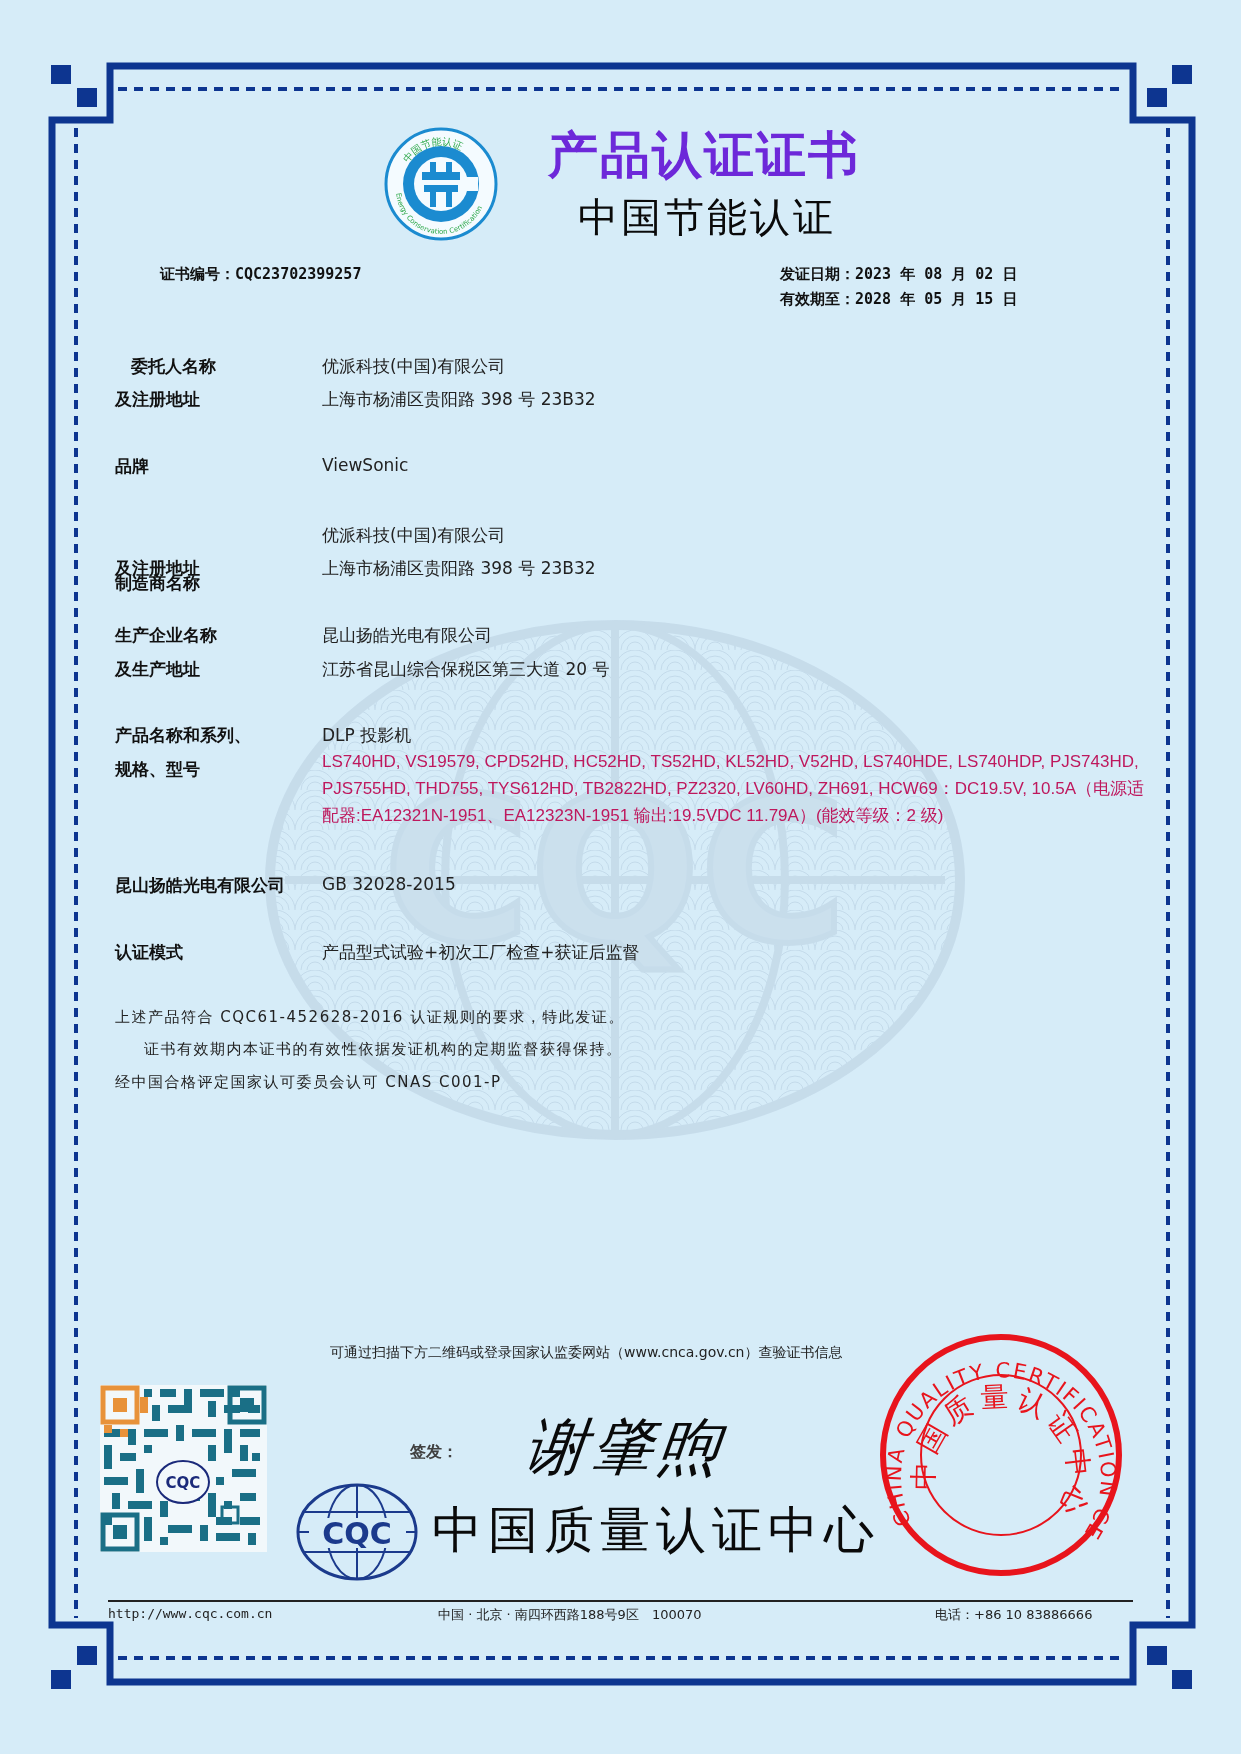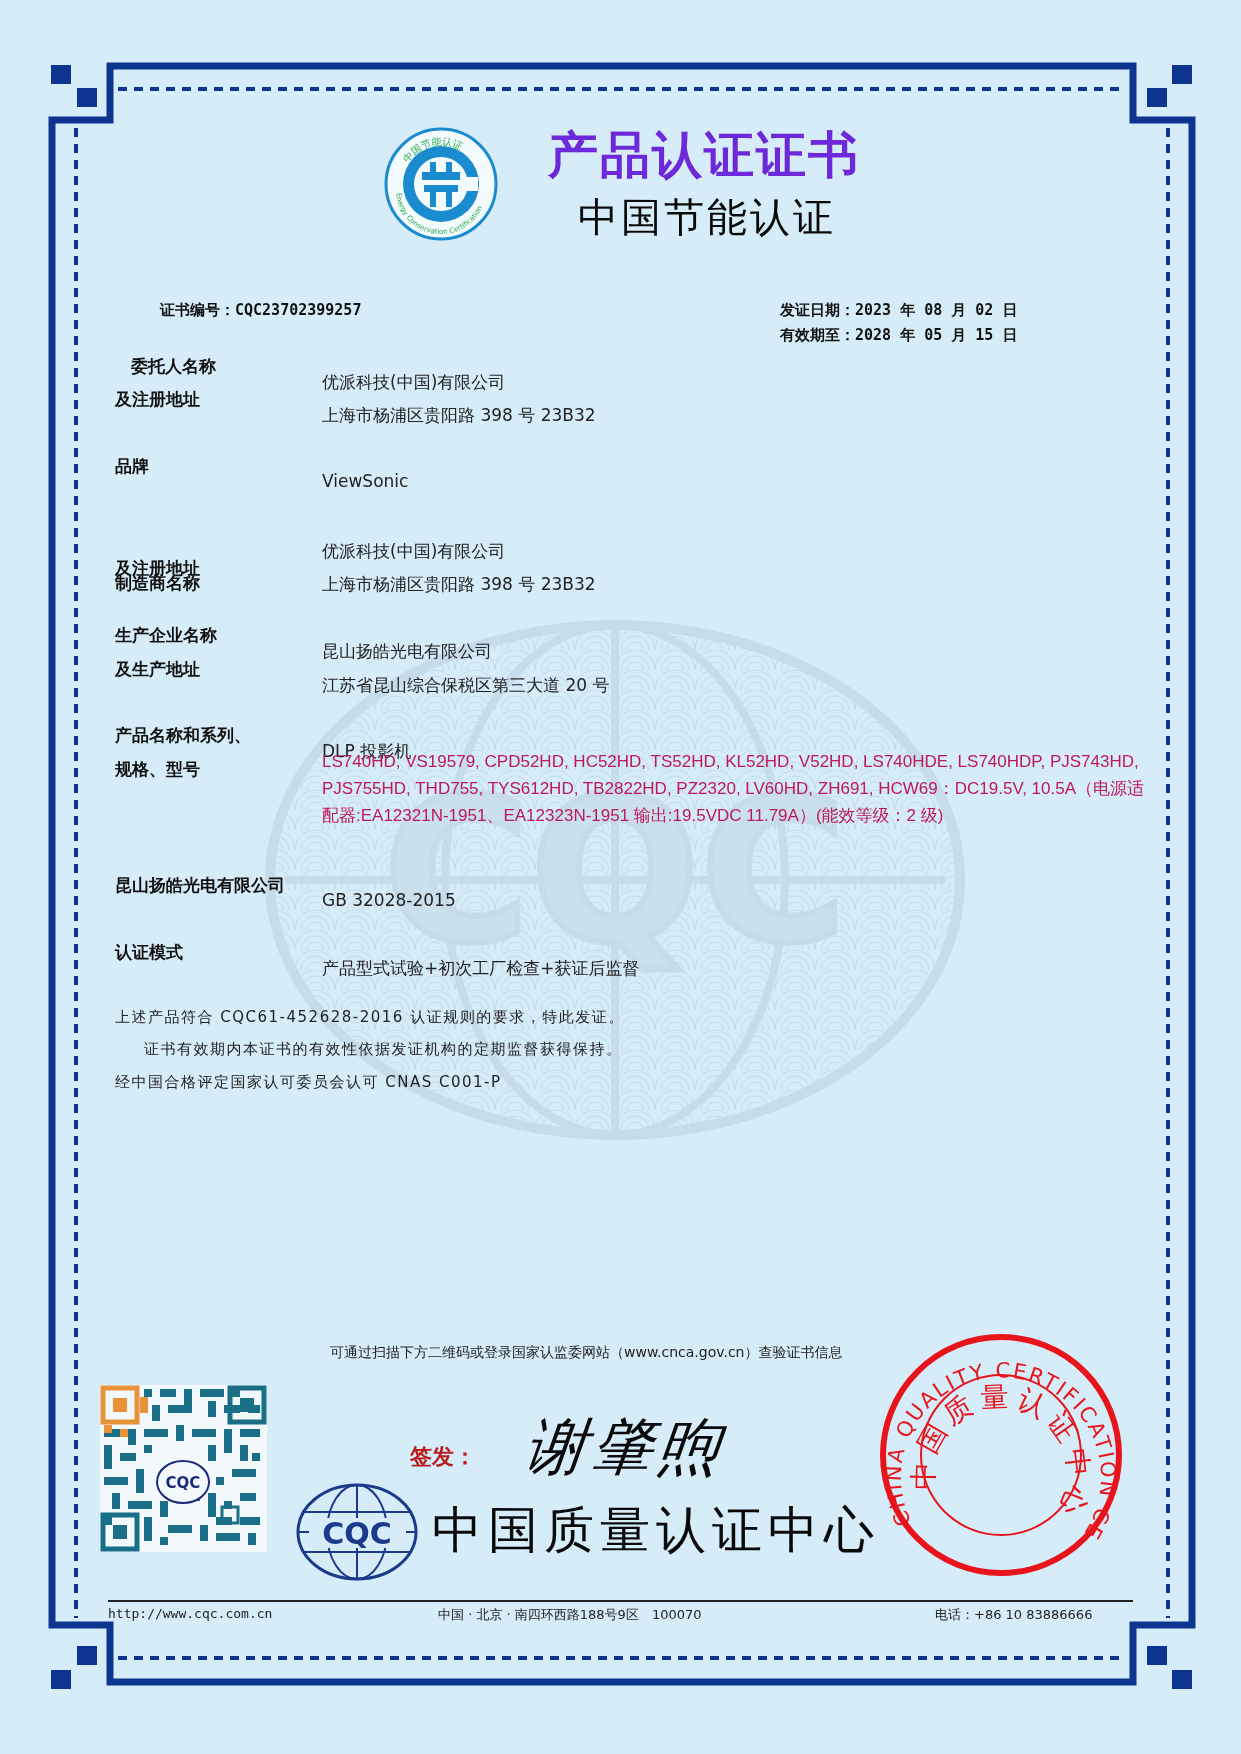--- a/index.html
+++ b/index.html
@@ -25,46 +25,46 @@
     font-size: 50px; font-weight: bold; letter-spacing: 2px; color: #6d28d9;
     font-family: "DejaVu Sans", sans-serif;
   }
   .title-sub {
     position: absolute; left: 578px; top: 190px;
     font-size: 40px; letter-spacing: 3px; color: #0a0a0a;
     font-family: "DejaVu Sans", sans-serif;
   }
   .hdr-small {
     position: absolute; font-size: 15px; font-weight: bold;
-    font-family: "DejaVu Sans Mono", monospace; color: #111; margin-top: 36px;
+    font-family: "DejaVu Sans Mono", monospace; color: #111;
   }
 
   .field-label {
     position: absolute; left: 115px; font-size: 17px; font-weight: bold; color: #111;
     font-family: "DejaVu Sans", sans-serif;
   }
   .field-value {
     position: absolute; left: 322px; font-size: 17px; color: #222;
-    font-family: "DejaVu Sans", sans-serif; white-space: nowrap; margin-top: 16px;
+    font-family: "DejaVu Sans", sans-serif; white-space: nowrap;
   }
   .models {
     position: absolute; left: 322px; top: 748px; width: 825px;
     font-size: 17px; line-height: 27px; color: #be185d;
     font-family: "Liberation Sans", sans-serif;
   }
   .stmt {
     position: absolute; left: 115px; font-size: 15px; color: #222;
     font-family: "DejaVu Sans", sans-serif; letter-spacing: 1.5px;
   }
   .verify {
     position: absolute; left: 330px; top: 1344px; font-size: 14px; color: #222;
     font-family: "DejaVu Sans", sans-serif;
   }
   .sign-label {
-    position: absolute; left: 410px; top: 1442px; font-size: 22px; font-weight: bold; color: #b91c1c;
+    position: absolute; left: 410px; top: 1442px; font-size: 16px; font-weight: bold; color: #404040;
   }
   .signature {
     position: absolute; left: 525px; top: 1405px; font-size: 62px; color: #0a0a0a;
     font-family: "DejaVu Serif", serif; font-style: italic; letter-spacing: 4px;
     transform: skewX(-6deg);
   }
   .org-name {
     position: absolute; left: 432px; top: 1497px; font-size: 50px; color: #0a0a0a;
     letter-spacing: 6px; font-family: "DejaVu Sans", sans-serif;
   }

